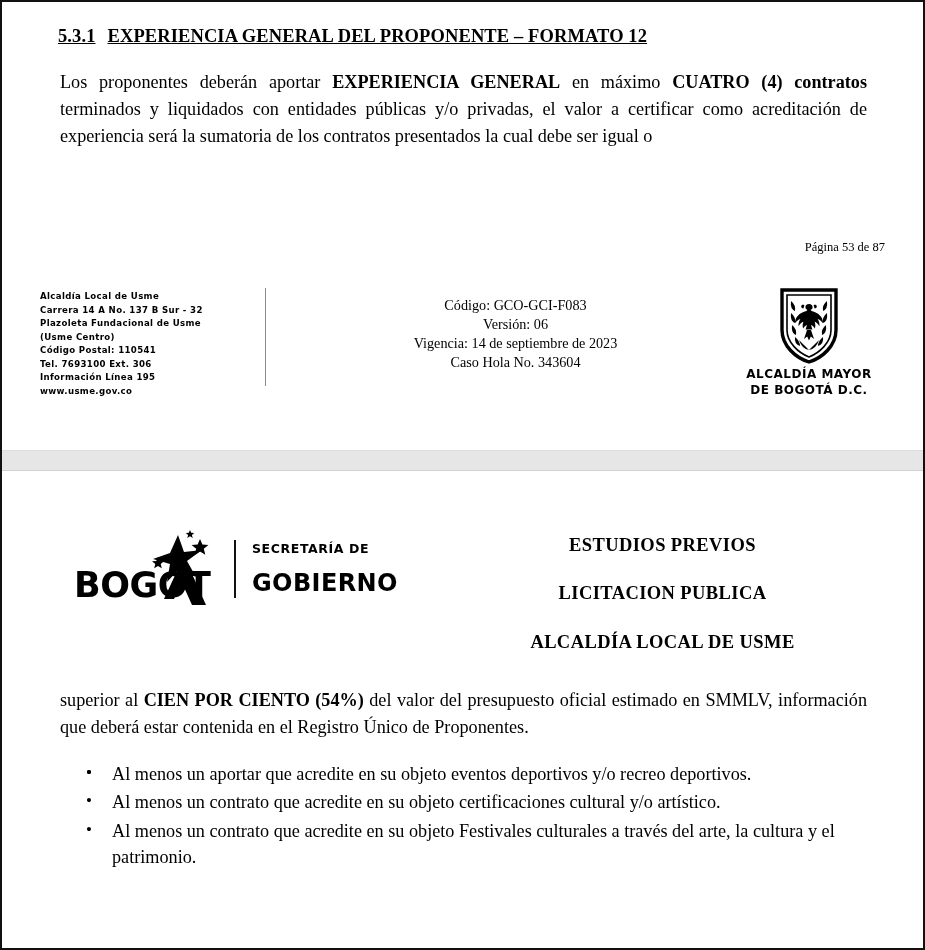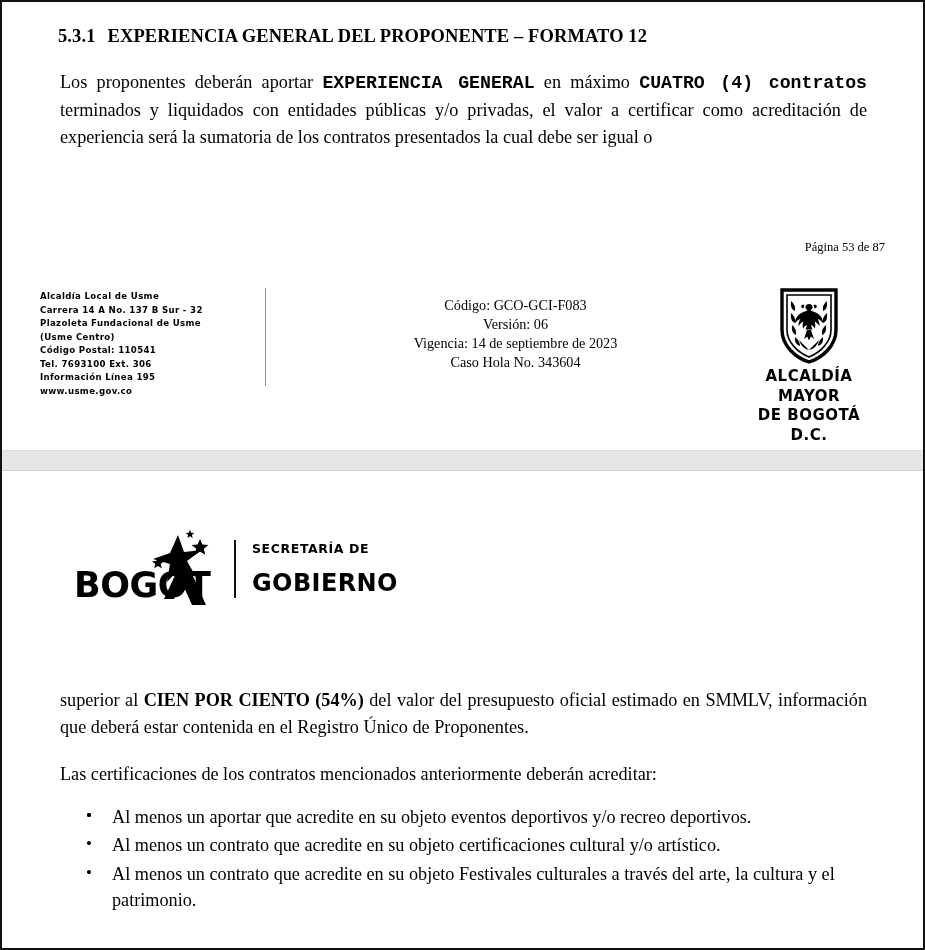--- a/index.html
+++ b/index.html
@@ -35,32 +35,33 @@
     height: 423px;
     padding: 0 38px;
   }
 
   .section-heading {
     margin: 24px 0 0 18px;
     font-size: 18.5px;
     font-weight: bold;
     letter-spacing: 0.1px;
     white-space: nowrap;
+    text-decoration: underline;
   }
   .section-heading .sec-num {
     margin-right: 12px;
   }
 
   .body-par {
     margin: 22px 18px 0 20px;
     font-size: 18.2px;
     line-height: 1.48;
     text-align: justify;
   }
-  .body-par b { font-weight: bold; font-family: Liberation Mono, monospace; }
+  .body-par b { font-weight: bold; }
 
   
   .footnote-area {
     margin: 34px 0 0 20px;
   }
   .footnote-rule {
     width: 245px;
     height: 0;
     border-top: 1.6px solid #222;
     margin-bottom: 9px;
@@ -121,21 +122,21 @@
     position: absolute;
     right: 10px;
     top: 0px;
     width: 132px;
     text-align: center;
   }
 
   .seal-svg { display: block; margin: 0 auto; }
   .seal-caption {
     font-family: "DejaVu Sans", "Liberation Sans", sans-serif;
-    font-size: 15px;
+    font-size: 12px;
     font-weight: bold;
     letter-spacing: 0.5px;
     line-height: 1.3;
     margin-top: 3px;
   }
 
   
   #page-gap {
     height: 19px;
     background: #e6e6e6;
@@ -332,28 +333,32 @@
             <path d="M104 40 l10 0 l-14 30 l-10 0 Z" fill="#000000"></path>
           </svg>
         </span>
         <div class="logo-rule"></div>
         <div class="logo-sec">
           <div class="l1">SECRETARÍA DE</div>
           <div class="l2">GOBIERNO</div>
         </div>
       </div>
 
+      <div class="p2-titles">
+        <div class="t1">ESTUDIOS PREVIOS</div>
+        <div class="t2">LICITACION PUBLICA</div>
+        <div class="t3">ALCALDÍA LOCAL DE USME</div>
+      </div>
 
     </div>
 
     <div class="p2-body">
       <p class="lead">
         <span>superior al </span><b>CIEN POR CIENTO (54%)</b><span> del valor del presupuesto oficial estimado en SMMLV, información que deberá estar contenida en el Registro Único de Proponentes.</span>
       </p>
-      <p class="intro">Las certificaciones de los contratos mencionados anteriormente deberán acreditar:</p>
     </div>
 
     <ul class="req-list">
       <li>
         <span class="bullet">•</span>
       </li>
       <li>
         <span class="bullet">•</span>
         <span>Al menos un aportar que acredite en su objeto eventos deportivos y/o recreo deportivos.</span>
       </li>

